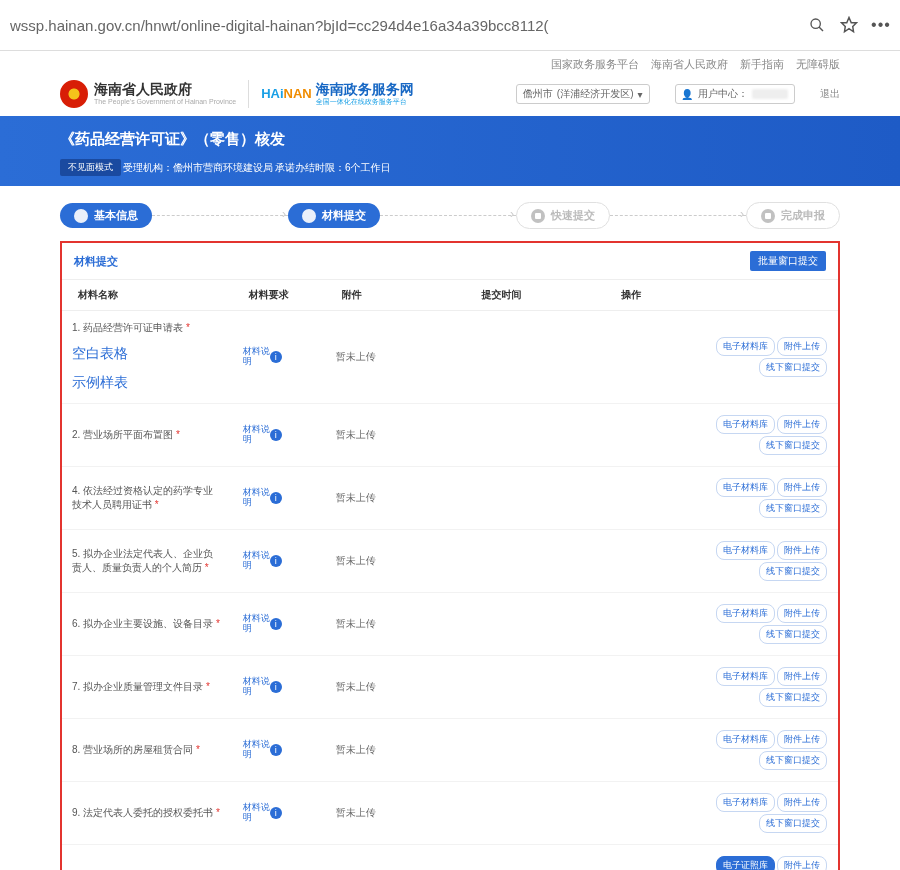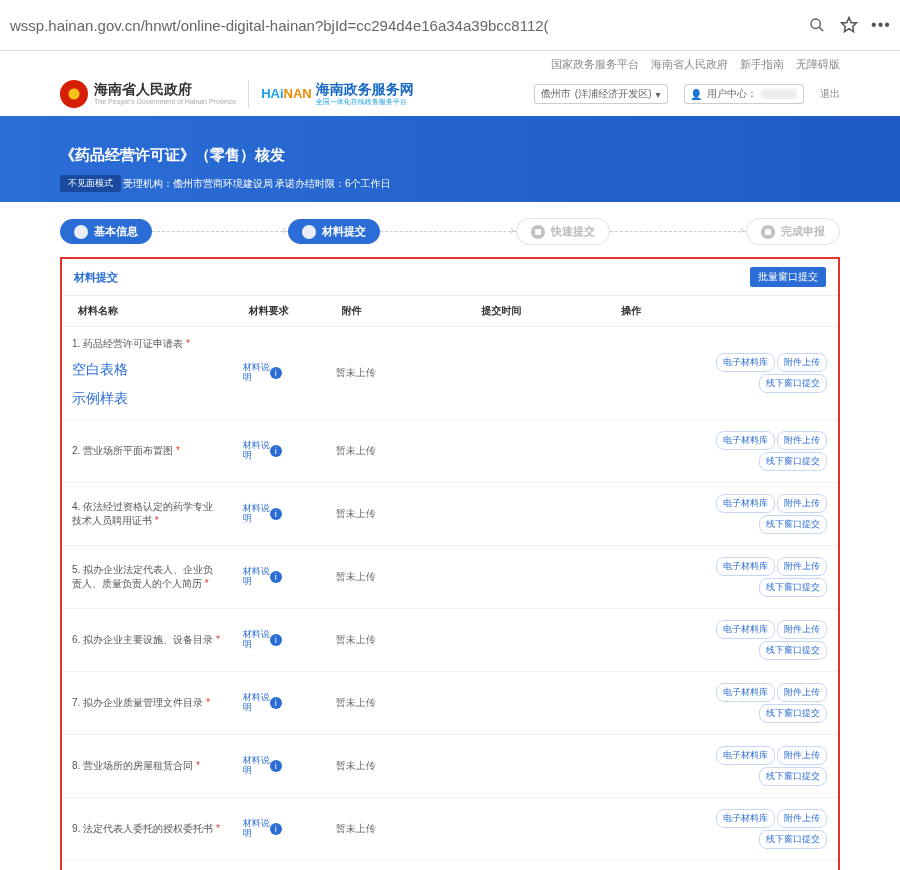--- a/index.html
+++ b/index.html
@@ -17,25 +17,25 @@
 .gov-title .cn { font-size: 14px; font-weight: bold; color: #333; }
 .gov-title .en { font-size: 7px; color: #aaa; }
 .divider-v { width: 1px; height: 28px; background: #ddd; }
 .svc-logo { display: flex; align-items: center; gap: 4px; }
 .hainan-mark { font-size: 13px; font-weight: bold; }
 .hainan-mark .hai { color: #1aa0e6; }
 .hainan-mark .nan { color: #f08c00; }
 .svc-title { display: flex; flex-direction: column; line-height: 1.1; }
 .svc-title .cn { font-size: 14px; font-weight: bold; color: #1868c4; }
 .svc-title .en { font-size: 7px; color: #1aa0e6; }
-.header-right { margin-left: auto; display: flex; gap: 16px; align-items: center; text-align: center; }
+.header-right { margin-left: auto; display: flex; gap: 25px; align-items: center; text-align: center; }
 .loc-box, .user-box { border: 1px solid #ccc; border-radius: 3px; padding: 2px 6px; font-size: 10px; color: #666; display: flex; align-items: center; gap: 4px; }
 .user-box .blur { display:inline-block; width:36px; height:10px; background:#eee; filter:blur(1px); border-radius:2px; }
 .logout { font-size: 10px; color: #888; cursor: pointer; }
-.banner { background: linear-gradient(90deg, #2b6dd6, #1e5bc6); color: #fff; padding: 30px 60px 10px; }
+.banner { background: linear-gradient(90deg, #2b6dd6, #1e5bc6); color: #fff; padding: 14px 60px 10px; }
 .banner-title { font-size: 15px; font-weight: bold; margin-bottom: 10px; }
 .banner-meta { display: flex; align-items: center; gap: 2px; font-size: 10px; }
 .pill-btn { background: #1a4aa0; color: #fff; padding: 2px 8px; border-radius: 2px; font-size: 9px; }
 .content-outer { padding: 16px 60px 10px; }
 .steps { display: flex; align-items: center; gap: 0; margin-bottom: 12px; }
 .step { display: flex; align-items: center; gap: 6px; padding: 5px 14px; border-radius: 14px; font-size: 11px; font-weight: bold; }
 .step.active { background: #2b6dd6; color: #fff; }
 .step.inactive { background: #fff; color: #bbb; border: 1px solid #e0e0e0; }
 .step .icon { width: 14px; height: 14px; border-radius: 50%; background: currentColor; opacity: 0.9; display:flex;align-items:center;justify-content:center;}
 .step .icon::after{content:""; width:6px;height:6px;background:#fff;border-radius:1px;}

